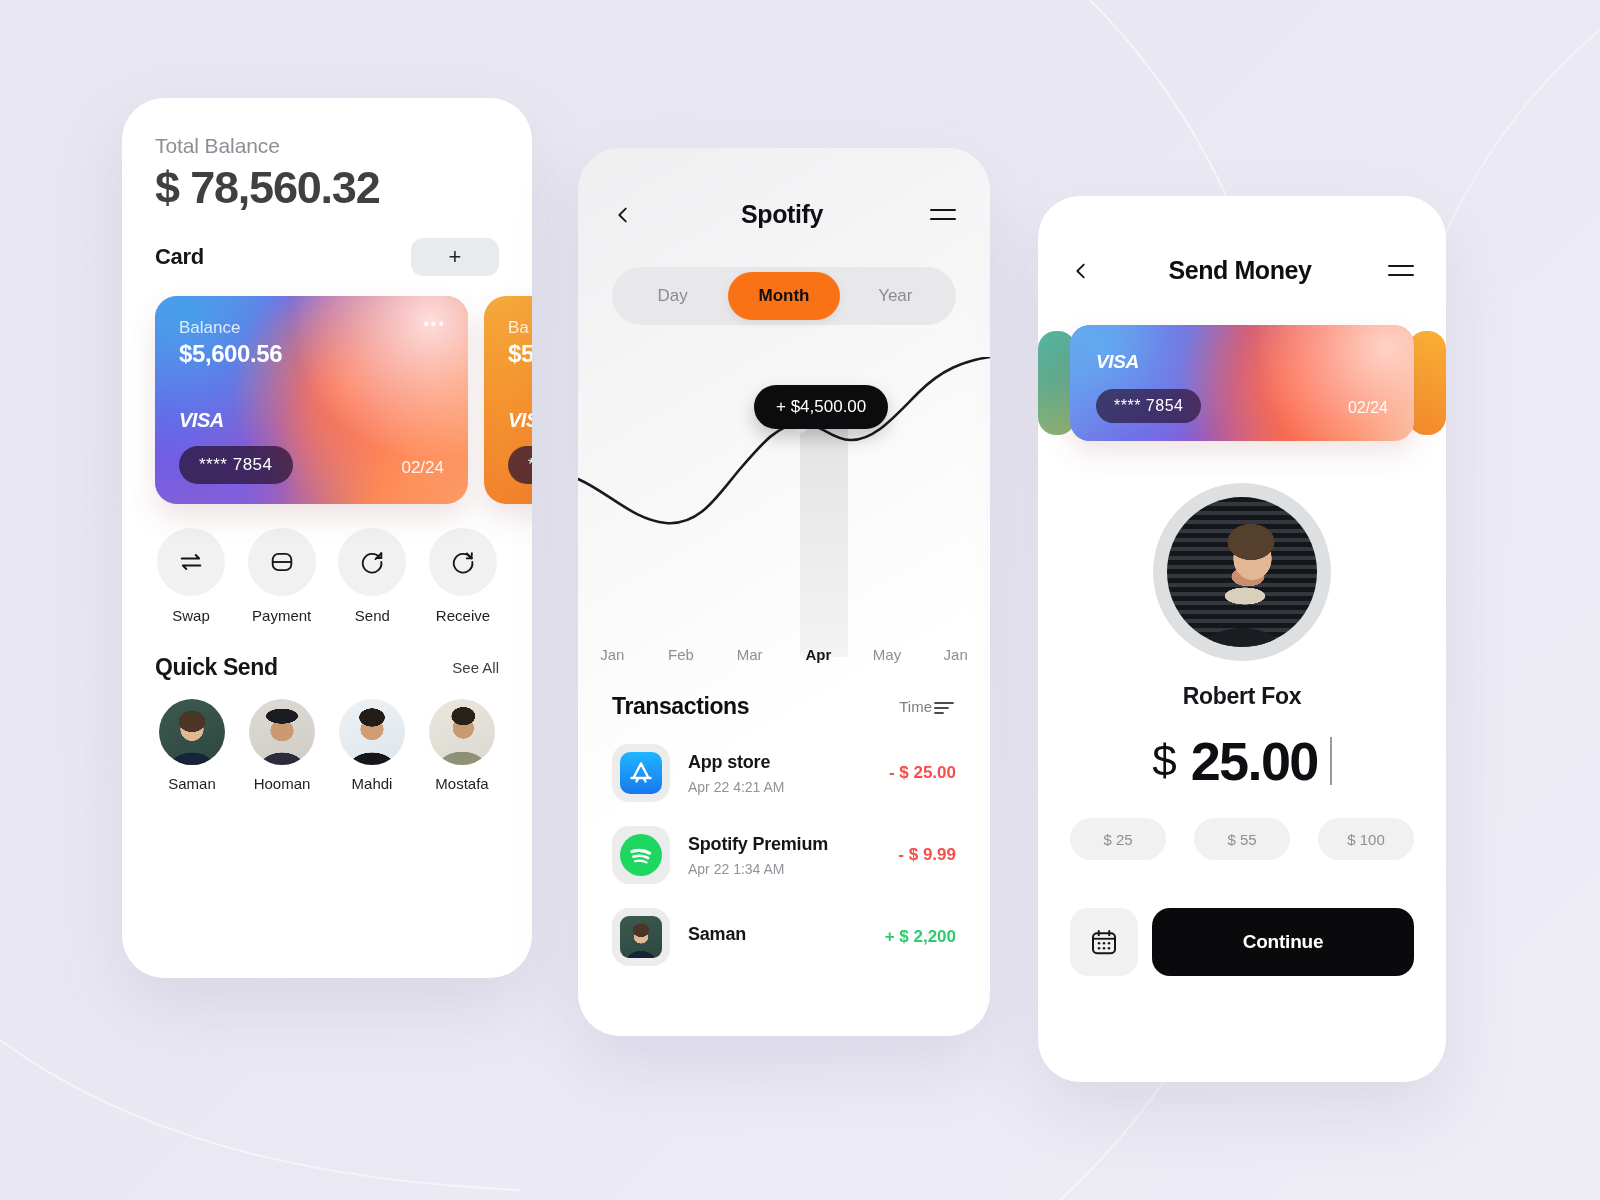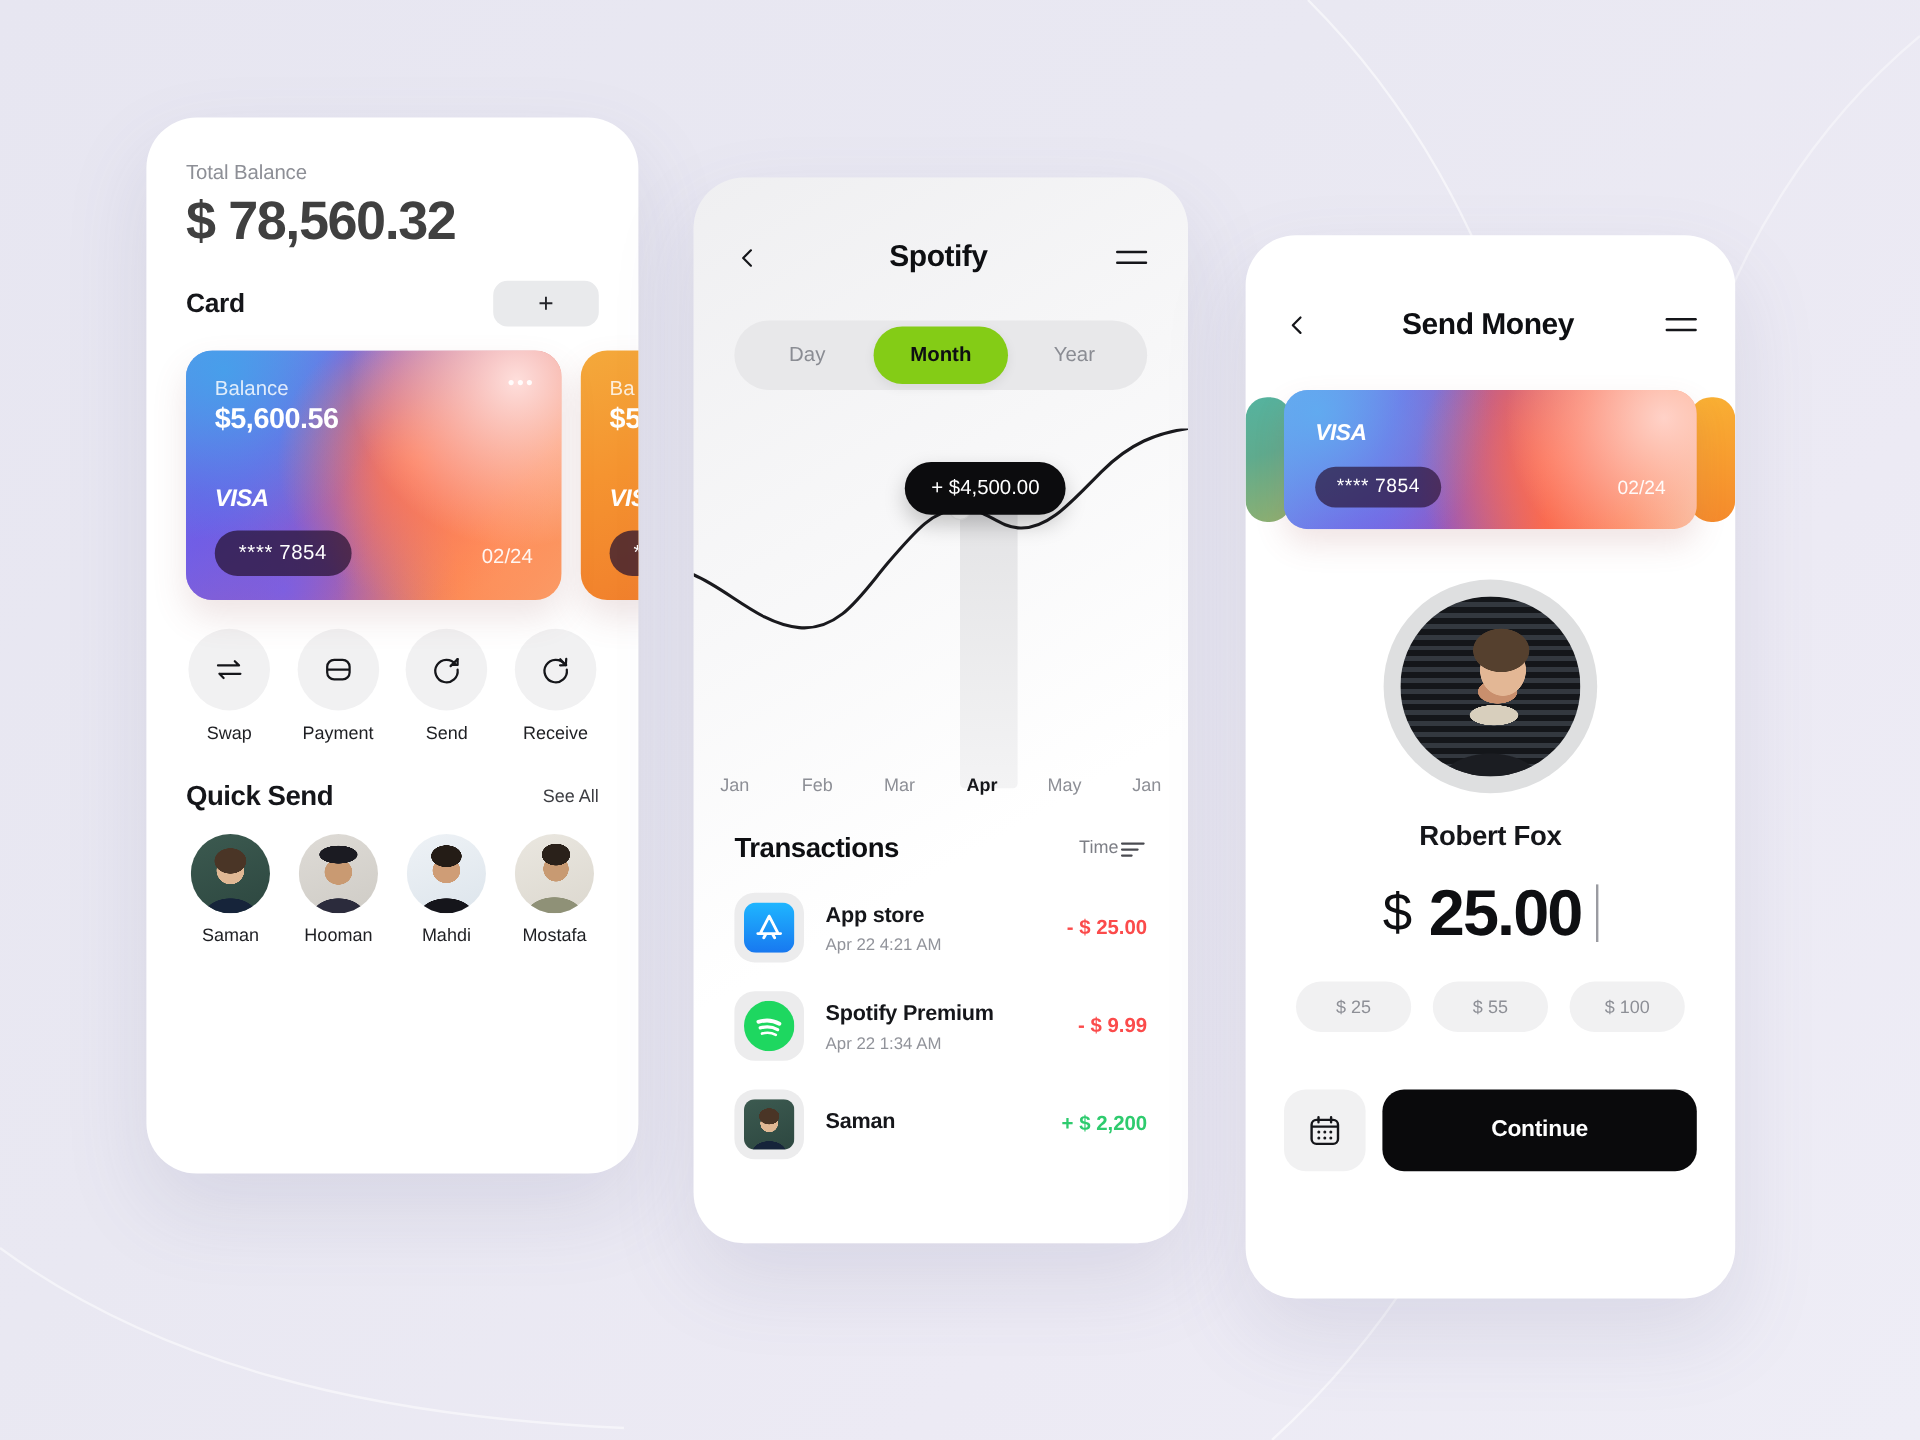--- a/index.html
+++ b/index.html
@@ -39,21 +39,21 @@
   .chev-back { width: 22px; height: 22px; cursor: pointer; }
 
   
   #phone1 .pad { padding: 0 33px; }
   .avatar-sm {
     width: 58px; height: 58px; border-radius: 50%;
     background: linear-gradient(150deg,#dfe3e6,#c8ccd0);
     overflow: hidden; position: relative; flex: none;
   }
   .user-name { font-size: 21px; font-weight: 700; color: #15161a; margin-left: 18px; letter-spacing: -0.2px;}
-  .total-label { font-size: 17px; color: #8d8f96; margin-top: 36px; letter-spacing:-0.1px;}
+  .total-label { font-size: 21px; color: #8d8f96; margin-top: 36px; letter-spacing:-0.1px;}
   .total-amount { font-size: 45px; font-weight: 700; color: #404040; letter-spacing: -1.2px; margin-top: 4px; }
   .card-head { margin-top: 24px; }
   .card-title { font-size: 22px; font-weight: 700; color: #15161a; letter-spacing:-0.3px;}
   .add-btn {
     width: 88px; height: 38px; border-radius: 12px; background: #e9eaec;
     display: flex; align-items: center; justify-content: center; cursor: pointer;
     font-size: 22px; color: #24252a; font-weight: 400; line-height: 1;
   }
   .cards-strip { position: relative; height: 210px; margin-top: 20px; }
   .credit-card {
@@ -107,21 +107,21 @@
   
   #phone2 .pad2 { padding: 0 34px; }
   .hdr2 { padding-top: 52px; }
   .hdr-title { font-size: 25px; font-weight: 700; color: #0e0f12; letter-spacing: -0.4px; }
   .seg {
     margin-top: 38px; height: 58px; border-radius: 29px; background: #e8e8ea;
     display: flex; align-items: center; padding: 5px; position: relative;
   }
   .seg-item { flex: 1; height: 48px; border-radius: 24px; display: flex;
     align-items: center; justify-content: center; font-size: 17px; color: #8a8c93; cursor: pointer; }
-  .seg-item.active { background: #84cc16; color: #0e0f12; font-weight: 700;
+  .seg-item.active { background: #f97316; color: #0e0f12; font-weight: 700;
     box-shadow: 0 3px 10px rgba(0,0,0,0.07); }
 
   .chart-wrap { position: relative; height: 300px; margin-top: 32px; }
   .chart-svg { position: absolute; inset: 0; width: 100%; height: 100%; }
   .tooltip {
     position: absolute; left: 176px; top: 28px; height: 44px; padding: 0 22px;
     background: #0c0c0e; color: #fff; border-radius: 22px; display: flex;
     align-items: center; font-size: 17px; font-weight: 500; white-space: nowrap;
     box-shadow: 0 8px 18px rgba(0,0,0,0.22);
   }
@@ -177,21 +177,21 @@
   .big-ava-wrap { margin-top: 42px; display: flex; justify-content: center; }
   .big-ava-ring { width: 178px; height: 178px; border-radius: 50%; background: #dedfe0;
     display: flex; align-items: center; justify-content: center; }
   .big-ava { width: 150px; height: 150px; border-radius: 50%; overflow: hidden; position: relative; }
   .recip-name { text-align: center; font-size: 23px; font-weight: 700; color: #15161a;
     margin-top: 22px; letter-spacing: -0.3px; }
   .amount-line { display: flex; align-items: center; justify-content: center; margin-top: 20px; }
   .amt-cur { font-size: 44px; font-weight: 400; color: #0e0f12; }
   .amt-val { font-size: 54px; font-weight: 700; color: #0e0f12; letter-spacing: -1.6px; margin-left: 14px; }
   .caret { width: 2px; height: 48px; background: #9a9ba1; margin-left: 12px; }
-  .chips { display: flex; justify-content: center; gap: 18px; margin-top: 26px; }
+  .chips { display: flex; justify-content: center; gap: 28px; margin-top: 26px; }
   .chip { width: 96px; height: 42px; border-radius: 21px; background: #f1f1f2;
     display: flex; align-items: center; justify-content: center;
     font-size: 15px; color: #8d8f96; cursor: pointer; }
   .bottom-row { display: flex; align-items: center; gap: 14px; margin-top: 48px; }
   .cal-btn { width: 68px; height: 68px; border-radius: 18px; background: #f1f1f2;
     display: flex; align-items: center; justify-content: center; cursor: pointer; flex: none; }
   .continue-btn { flex: 1; height: 68px; border-radius: 18px; background: #0a0a0c;
     color: #fff; display: flex; align-items: center; justify-content: center;
     font-size: 19px; font-weight: 700; cursor: pointer; letter-spacing: -0.2px; }
 

